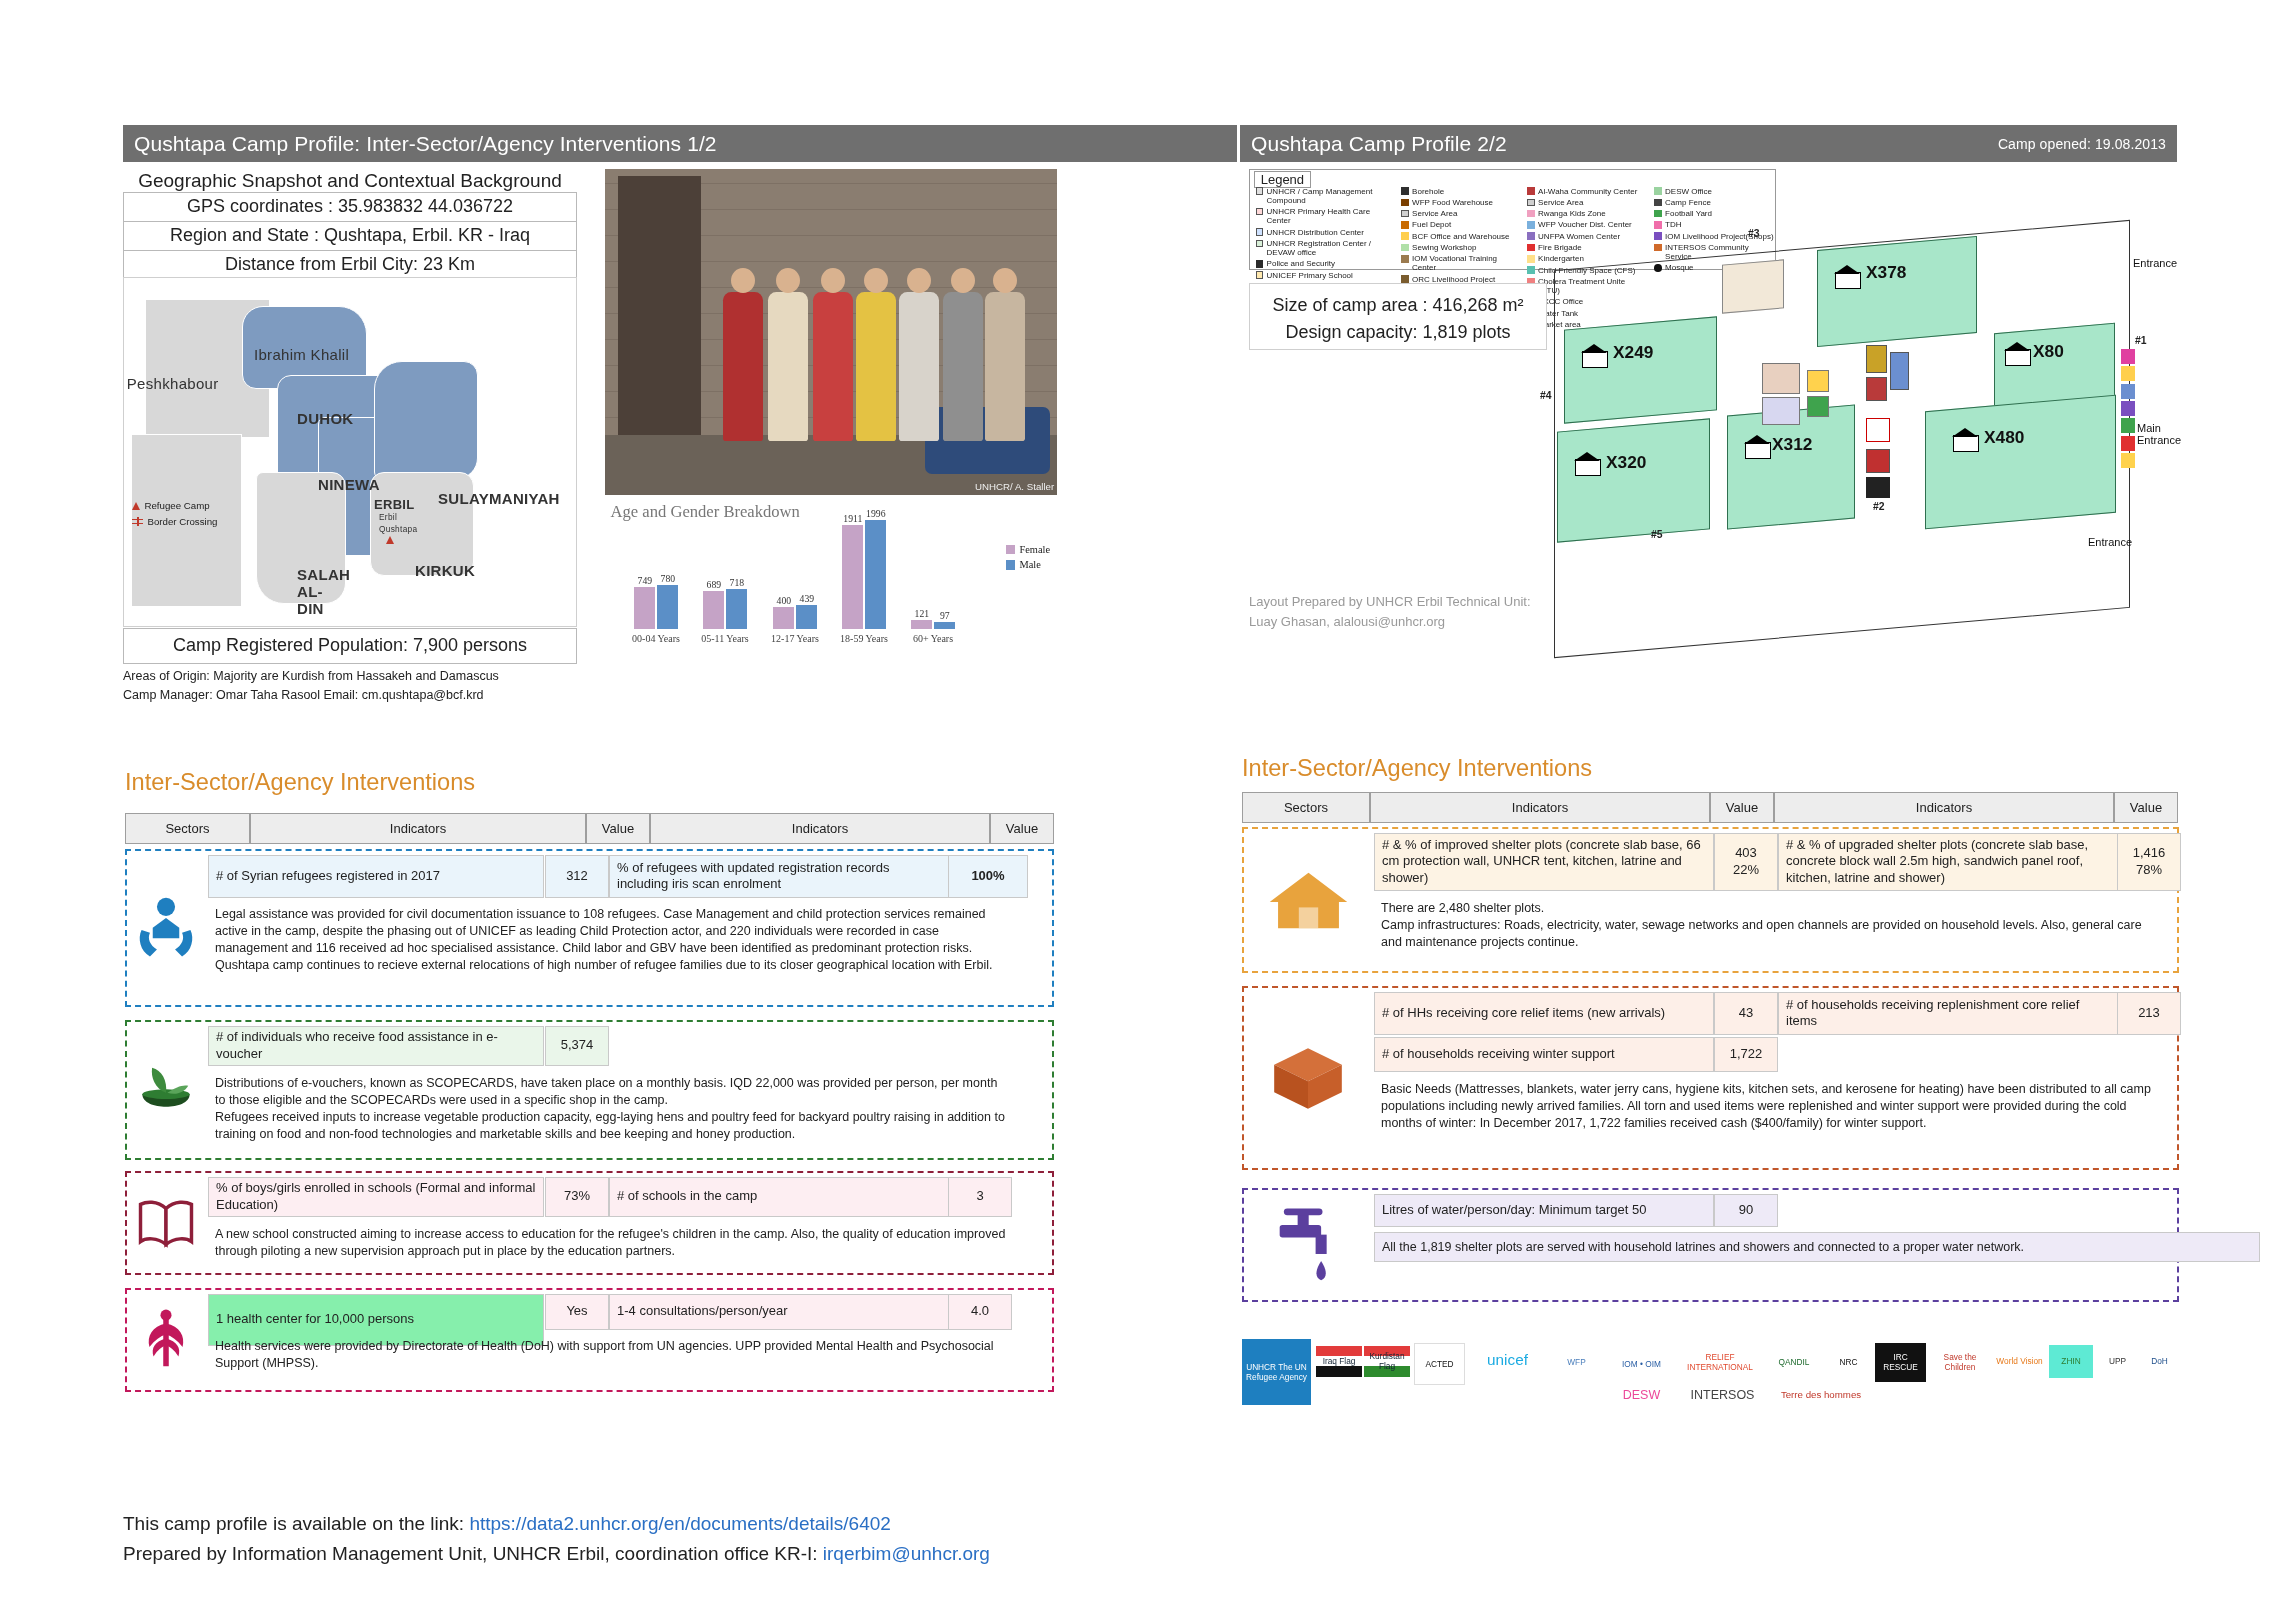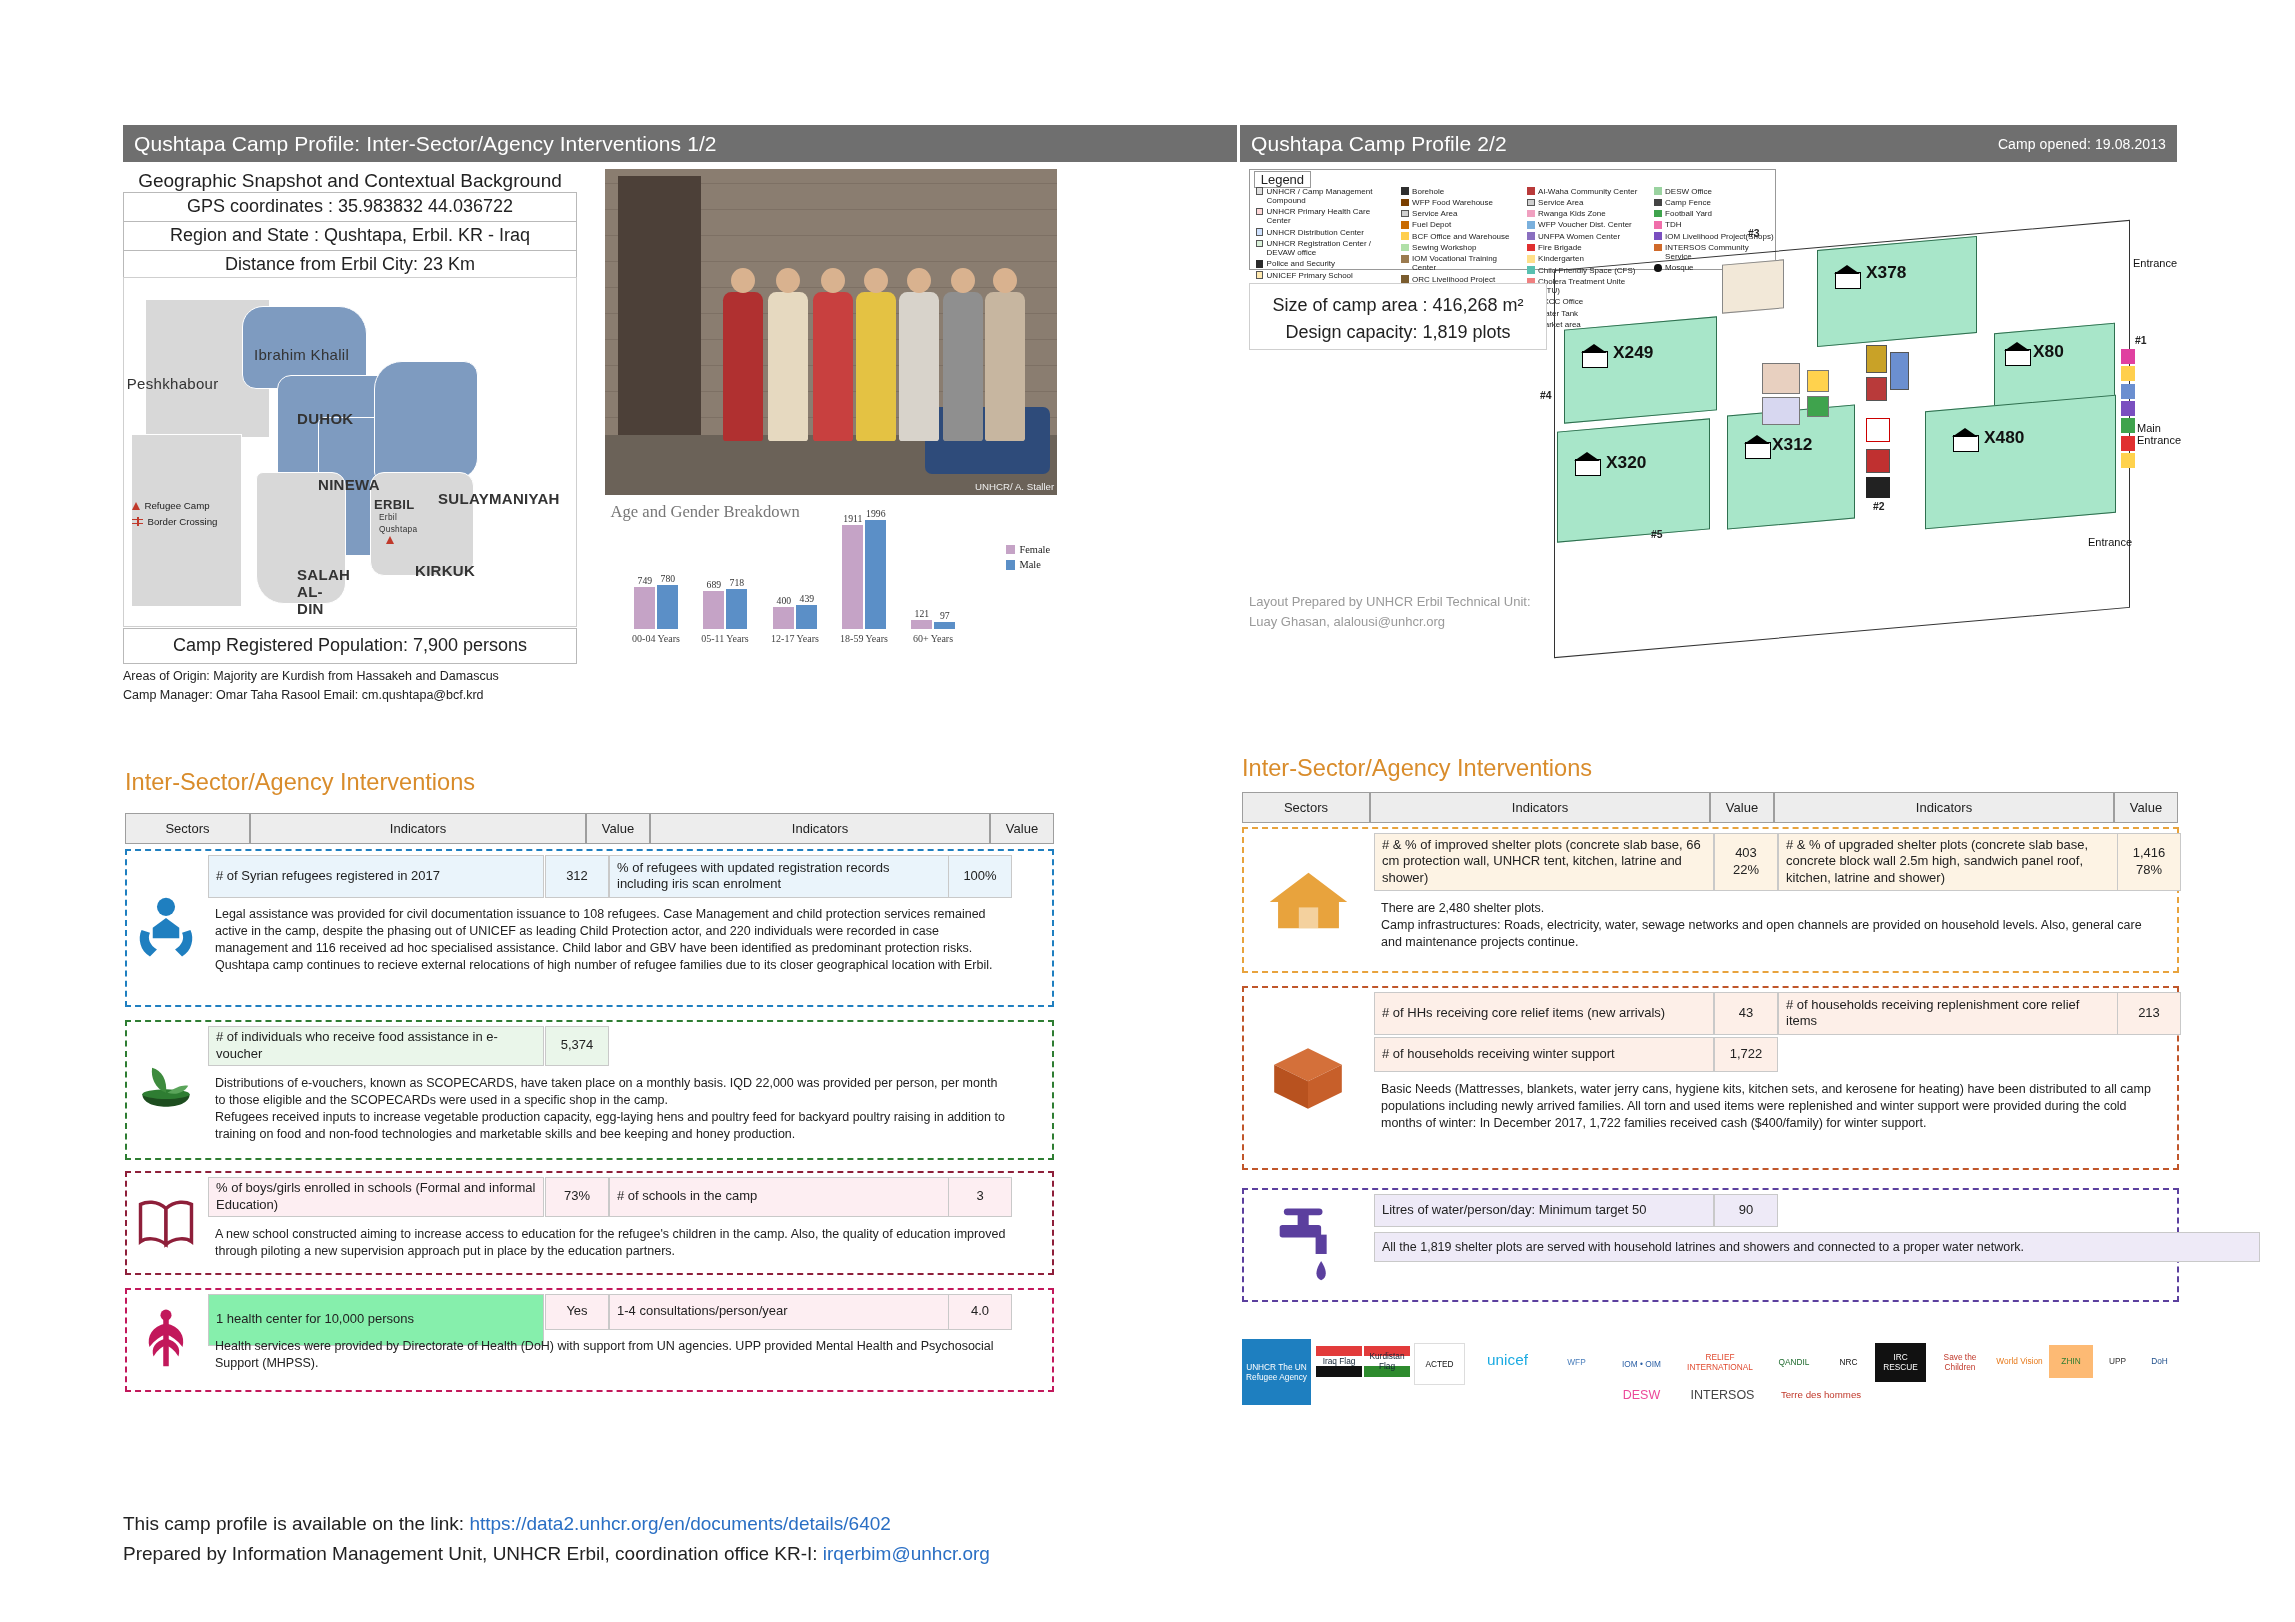--- a/index.html
+++ b/index.html
@@ -281,21 +281,21 @@
       <svg width="60" height="67" viewBox="0 0 86 96">
         <circle cx="43" cy="17" r="13" fill="#1f7fc0"></circle>
         <path d="M43 33 L62 47 L62 62 L24 62 L24 47 Z" fill="#1f7fc0"></path>
         <path d="M8 50 C2 62 6 80 20 88 L30 78 C20 72 16 62 20 54 Z" fill="#1f7fc0"></path>
         <path d="M78 50 C84 62 80 80 66 88 L56 78 C66 72 70 62 66 54 Z" fill="#1f7fc0"></path>
       </svg>
     </div>
     <div class="cellbox" style="left:83px;top:5.5px;width:336px;height:43px;background:#eaf4fb;"># of Syrian refugees registered in 2017</div>
     <div class="cellbox center" style="left:420px;top:5.5px;width:64px;height:43px;background:#eaf4fb;">312</div>
     <div class="cellbox" style="left:484px;top:5.5px;width:340px;height:43px;background:#eaf4fb;">% of refugees with updated registration records including iris scan enrolment</div>
-    <div class="cellbox center" style="left:823px;top:5.5px;width:64px;height:43px;background:#eaf4fb;">100%</div>
+    <div class="cellbox center" style="left:823px;top:5.5px;width:80px;height:43px;background:#eaf4fb;font-weight:bold;">100%</div>
     <div class="narr" style="left:83px;top:51px;width:808px;">Legal assistance was provided for civil documentation issuance to 108 refugees. Case Management and child protection services remained active in the camp, despite the phasing out of UNICEF as leading Child Protection actor, and 220 individuals were recorded in case management and 116 received ad hoc specialised assistance. Child labor and GBV have been identified as predominant protection risks. Qushtapa camp continues to recieve external relocations of high number of refugee families due to its closer geographical location with Erbil.</div>
   </div>
 
   <div class="sector-block" style="left:125px; top:1020px; width:929px; height:140px;">
     <div class="sector-border" style="border-color:#2e7d32;"></div>
     <div class="icon-cell">
       <svg width="64" height="64" viewBox="0 0 92 92">
         <path d="M12 52 C12 76 80 76 80 52 Z" fill="#1d4d1f"></path>
         <ellipse cx="46" cy="52" rx="34" ry="7" fill="#2e7d32"></ellipse>
         <path d="M46 50 C30 44 24 28 26 14 C40 18 48 32 46 50 Z" fill="#3d8b3d"></path>
@@ -630,21 +630,21 @@
     <div class="logo" style="left:172px;top:3.5px;width:51px;height:42px;background:#fff;color:#111;border:0.7px solid #ddd;">ACTED</div>
     <div class="logo" style="left:228px;top:3.5px;width:75px;height:35px;background:#fff;color:#1cabe2;font-size:15.3px;">unicef</div>
     <div class="logo" style="left:307px;top:3.5px;width:55px;height:38px;background:#fff;color:#4a7ebb;">WFP</div>
     <div class="logo" style="left:366px;top:3.5px;width:67px;height:43px;background:#fff;color:#2a5fa5;">IOM • OIM</div>
     <div class="logo" style="left:437px;top:3.5px;width:82px;height:39px;background:#fff;color:#e04a2f;">RELIEF INTERNATIONAL</div>
     <div class="logo" style="left:523px;top:7px;width:58px;height:32px;background:#fff;color:#1e6b2e;">QANDIL</div>
     <div class="logo" style="left:585px;top:7px;width:43px;height:32px;background:#fff;color:#111;">NRC</div>
     <div class="logo" style="left:633px;top:3.5px;width:51px;height:39px;background:#111;color:#fff;">IRC RESCUE</div>
     <div class="logo" style="left:688px;top:3.5px;width:60px;height:39px;background:#fff;color:#c0392b;">Save the Children</div>
     <div class="logo" style="left:752px;top:5.5px;width:51px;height:32px;background:#fff;color:#e77a1c;">World Vision</div>
-    <div class="logo" style="left:807px;top:5.5px;width:44px;height:33px;background:#fdba74;color:#2e7d32;">ZHIN</div>
+    <div class="logo" style="left:807px;top:5.5px;width:44px;height:33px;background:#5eead4;color:#2e7d32;">ZHIN</div>
     <div class="logo" style="left:856px;top:5.5px;width:39px;height:33px;background:#fff;color:#333;">UPP</div>
     <div class="logo" style="left:899px;top:5.5px;width:37px;height:33px;background:#fff;color:#1f4f8b;">DoH</div>
     <div class="logo" style="left:366px;top:46px;width:67px;height:19.4px;background:transparent;color:#ec4899;font-size:12.5px;">DESW</div>
     <div class="logo" style="left:437px;top:46px;width:87px;height:19.4px;background:transparent;color:#444;font-size:12.5px;">INTERSOS</div>
     <div class="logo" style="left:527px;top:46px;width:104px;height:19.4px;background:transparent;color:#c0392b;font-size:9.7px;">Terre des hommes</div>
   </div>
 
   <div class="footer">
     <div>
       <span>This camp profile is available on the link: </span><span class="lnk">https://data2.unhcr.org/en/documents/details/6402</span>

